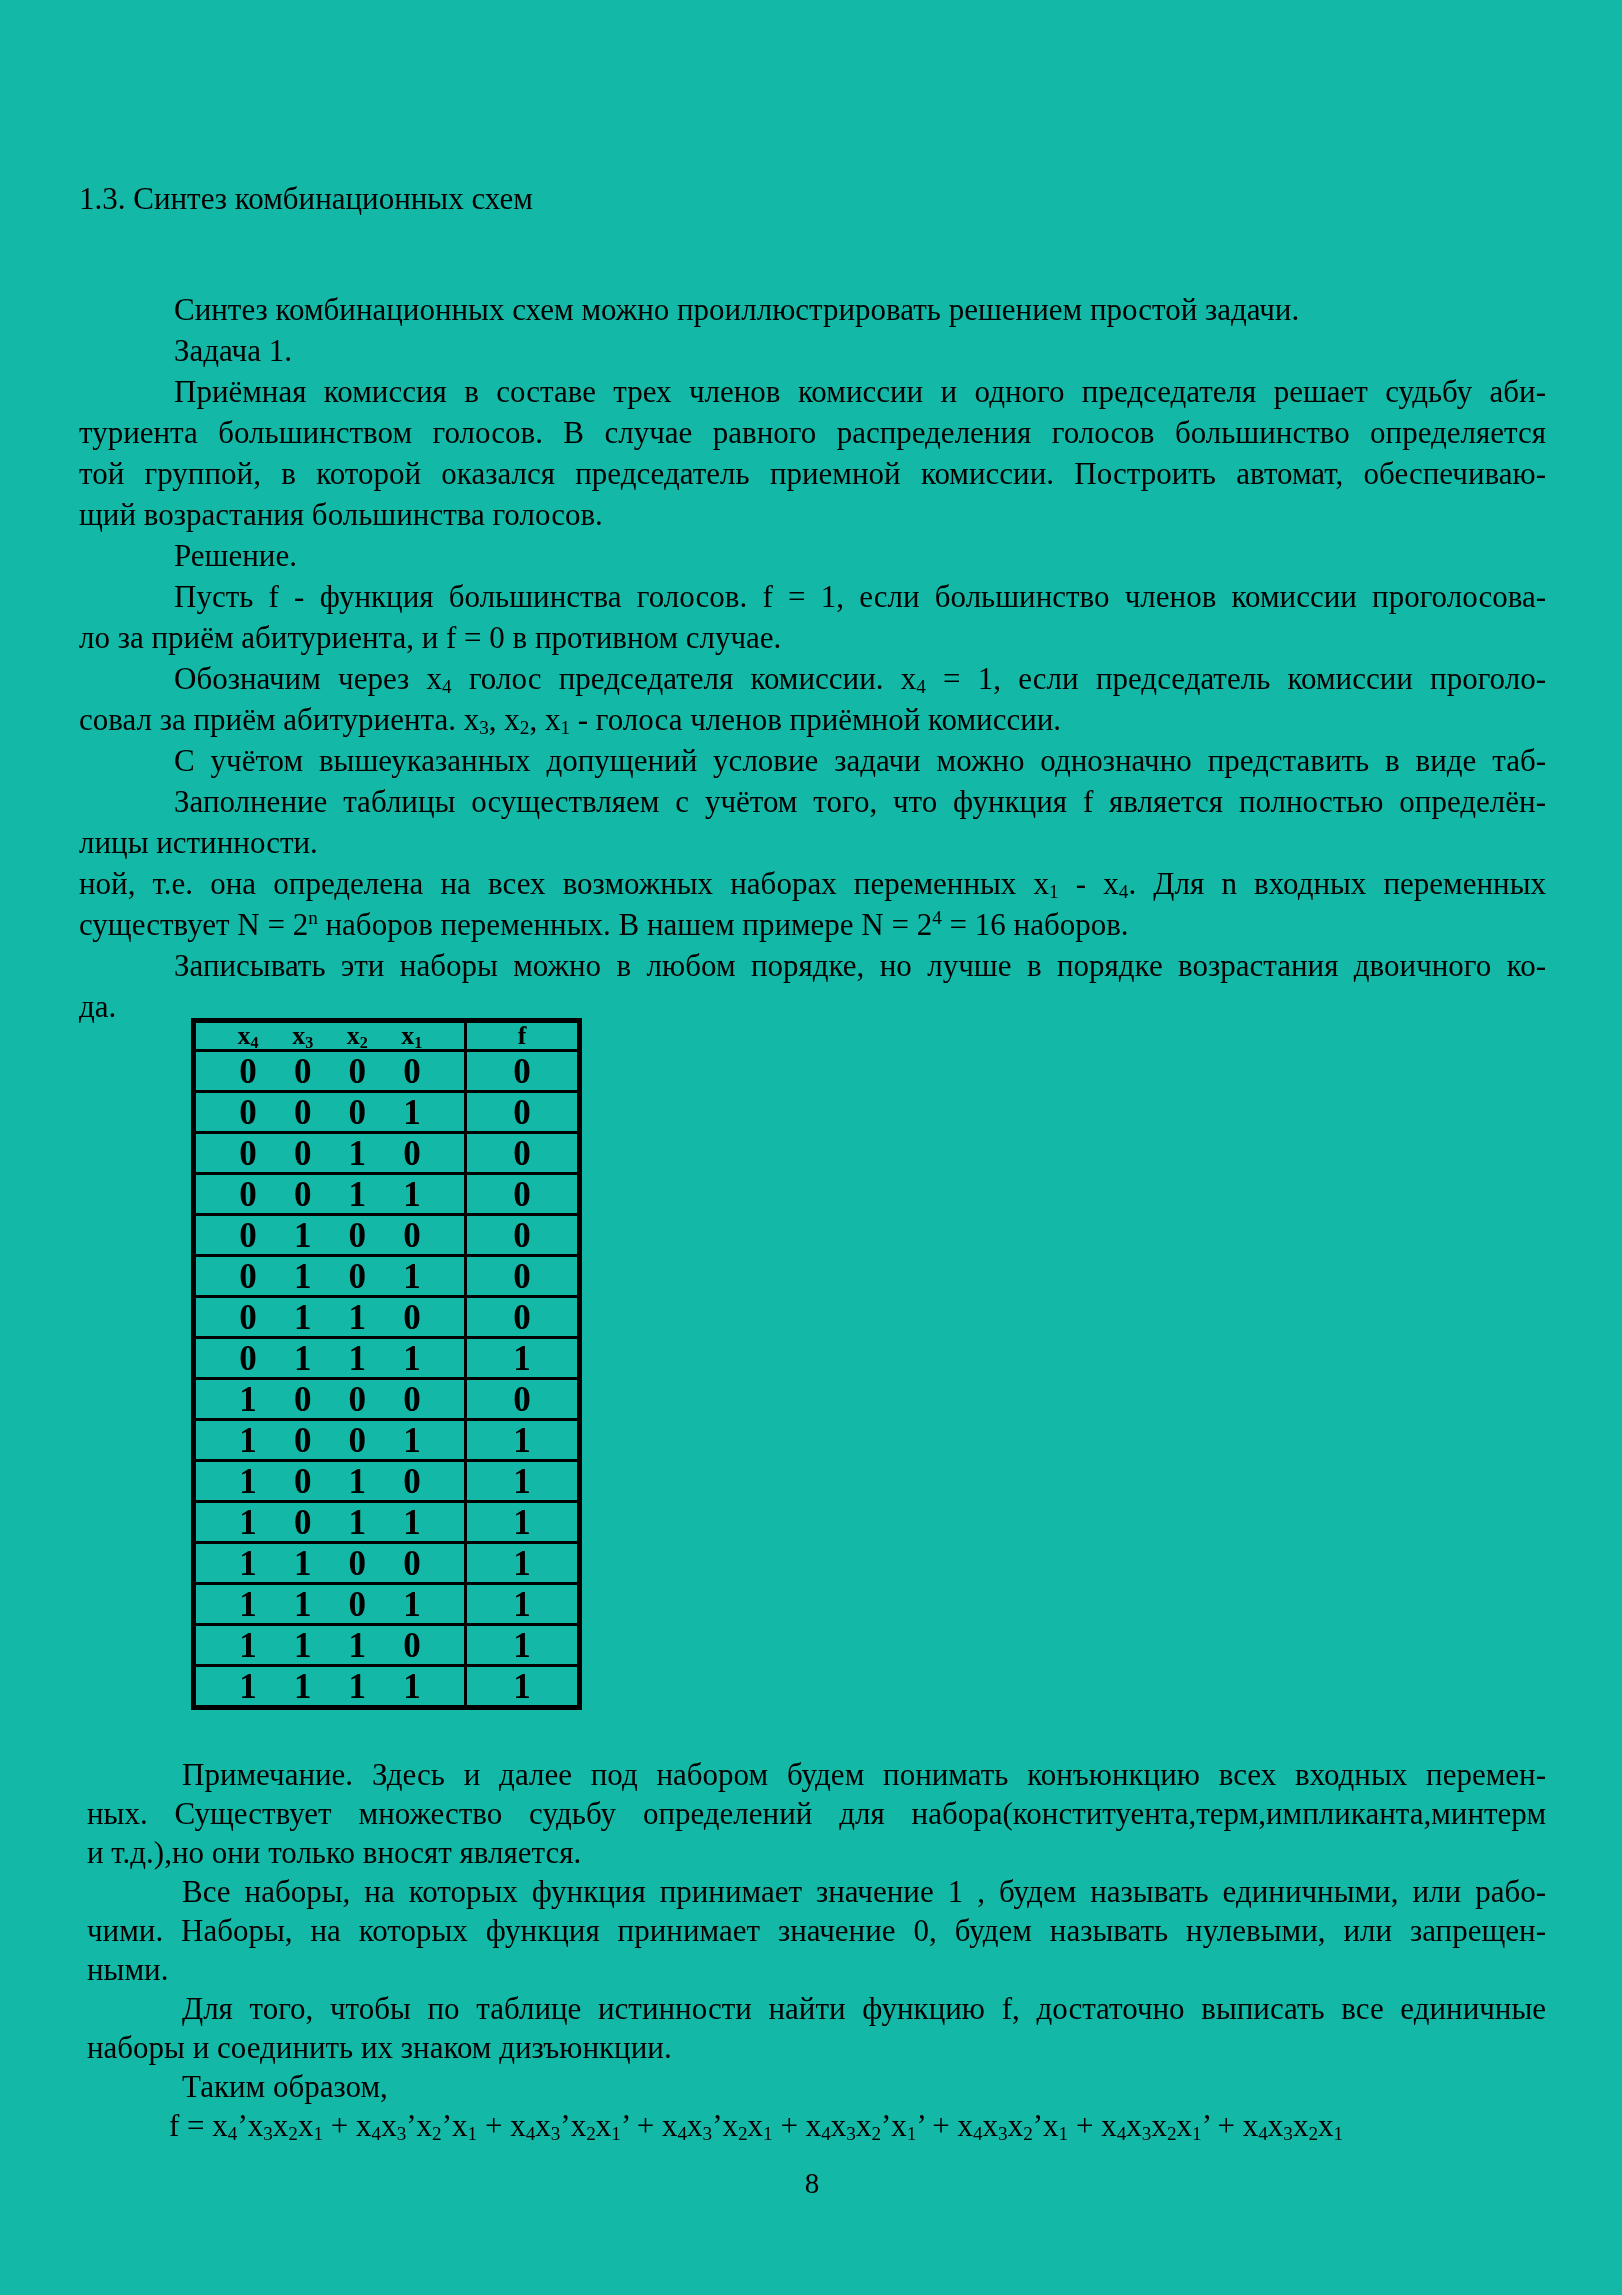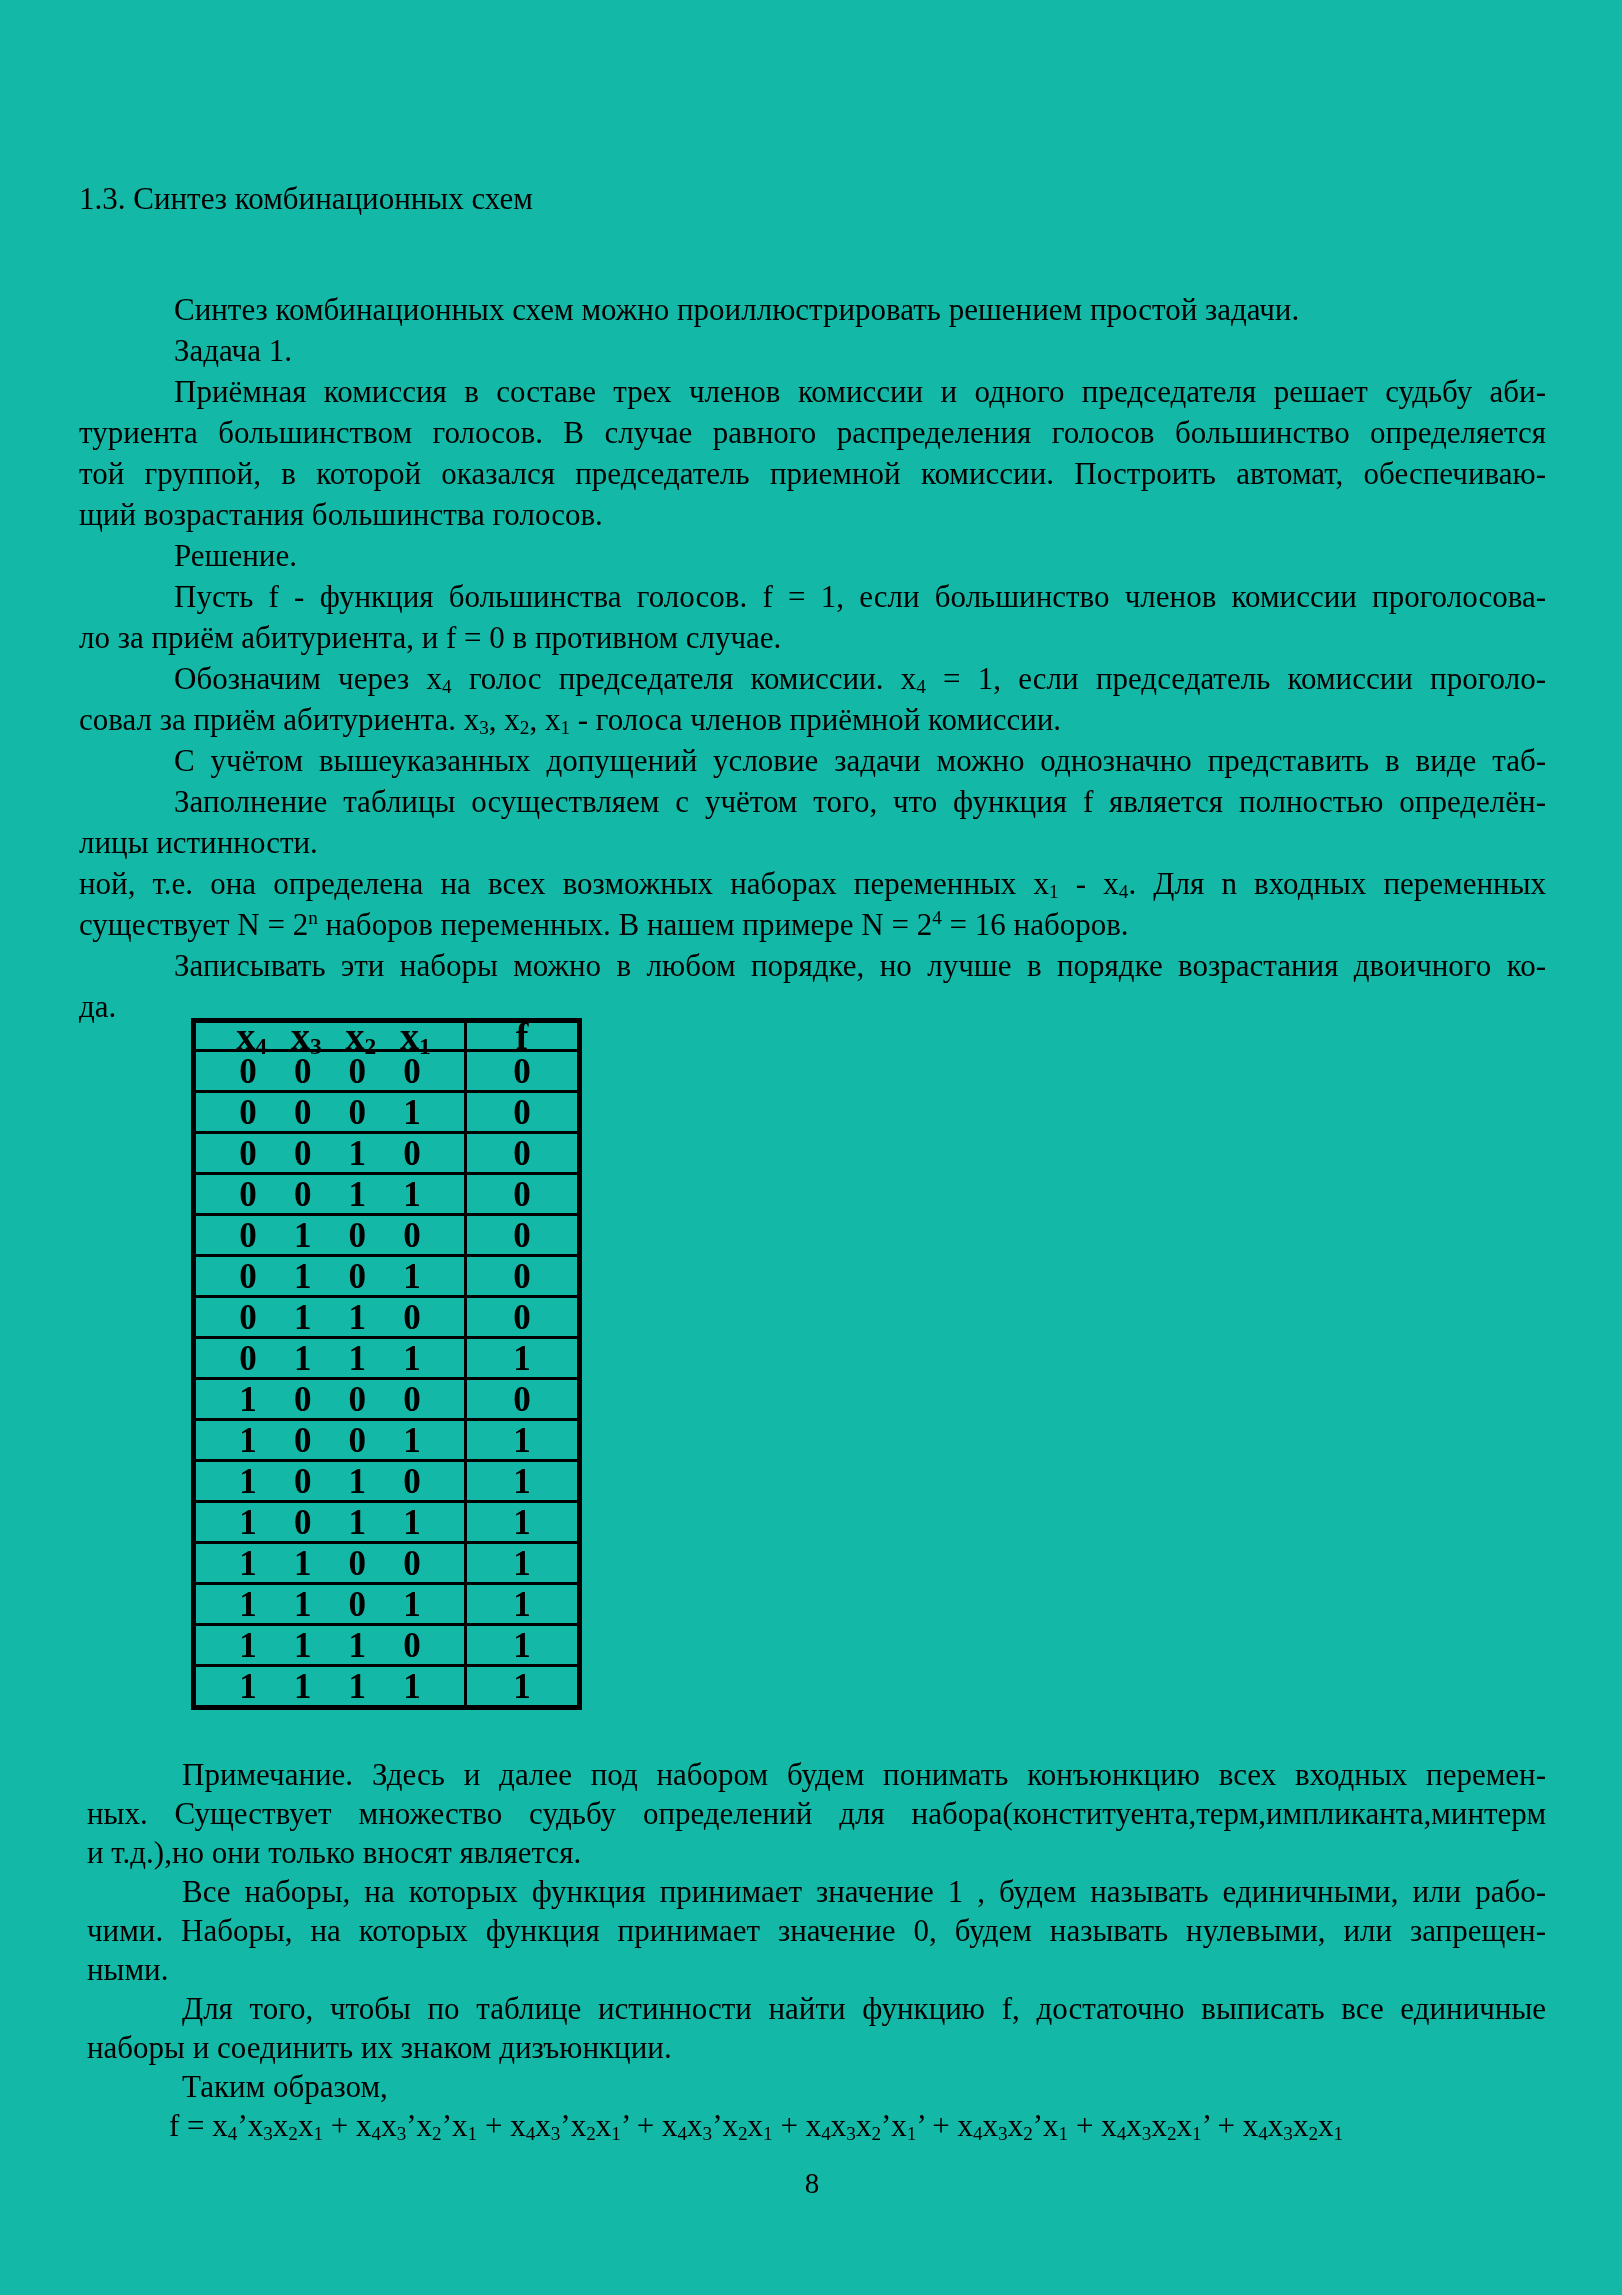--- a/index.html
+++ b/index.html
@@ -53,21 +53,21 @@
     border: 5.2px solid #000;
     font-weight: bold;
   }
   .trow {
     display: flex;
     align-items: stretch;
     border-top: 3.3px solid #000;
     height: 38px;
     font-size: 35px;
   }
-  .trow.header { height: 26px; font-size: 38px; }
+  .trow.header { height: 26px; font-size: 26px; }
   .trow:first-child { border-top: none; }
   .tin {
     width: 268px;
     display: flex;
     justify-content: center;
     align-items: center;
     gap: 31px;
   }
   .tin .bit { width: 23.6px; text-align: center; line-height: 1; }
   .tf {

